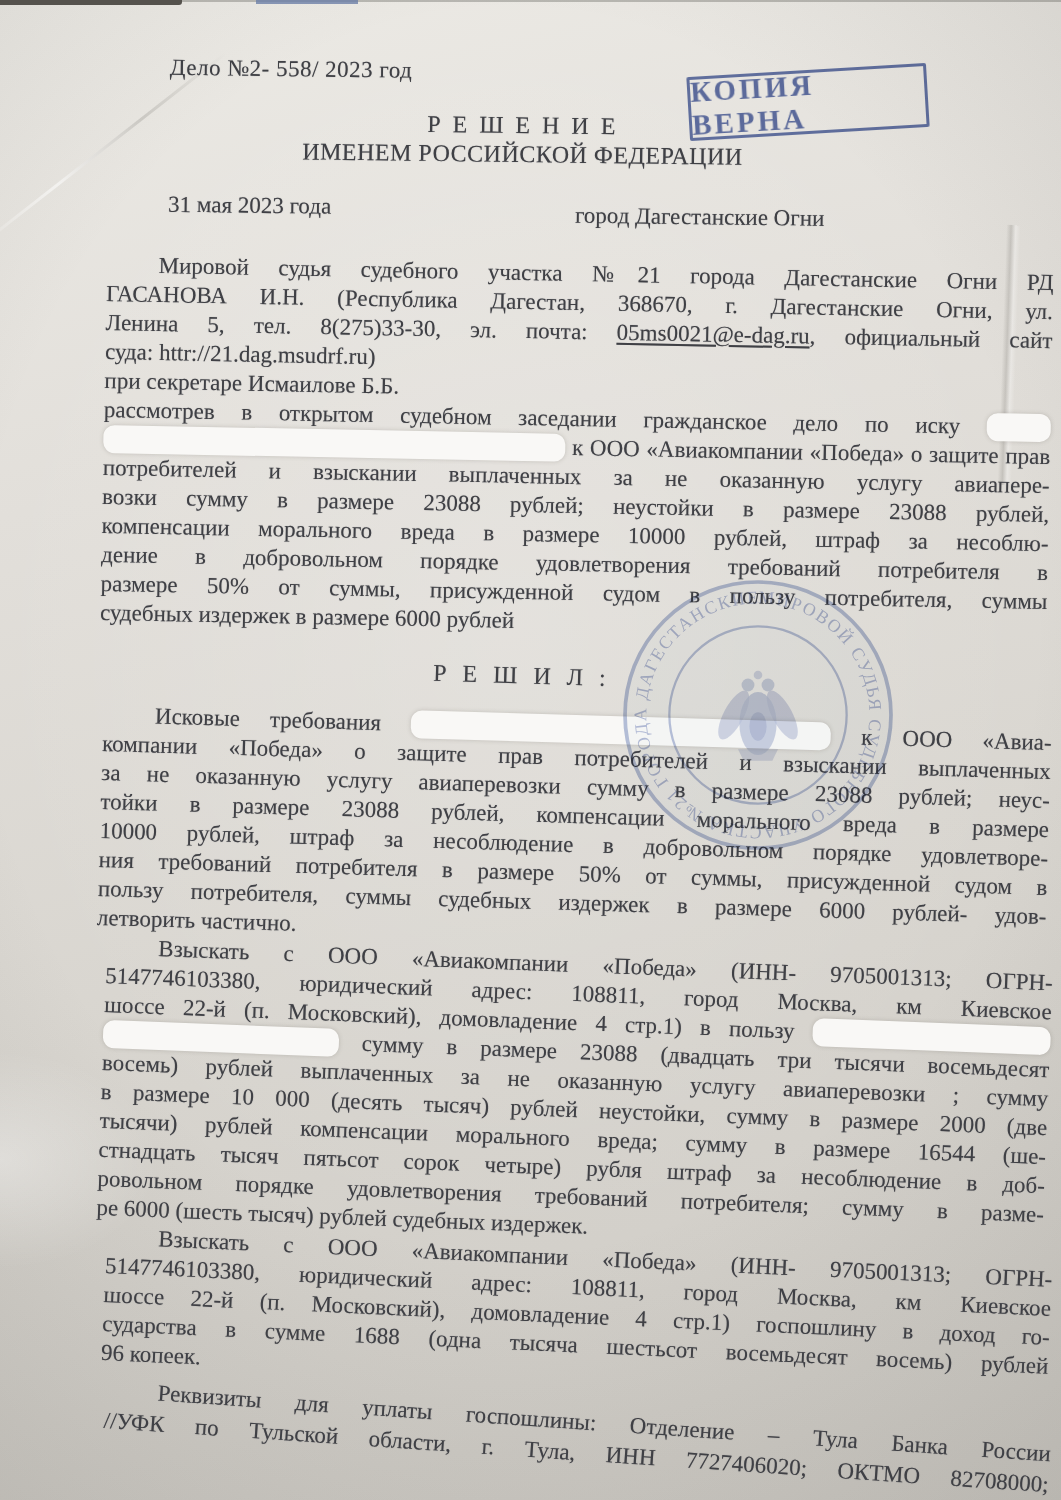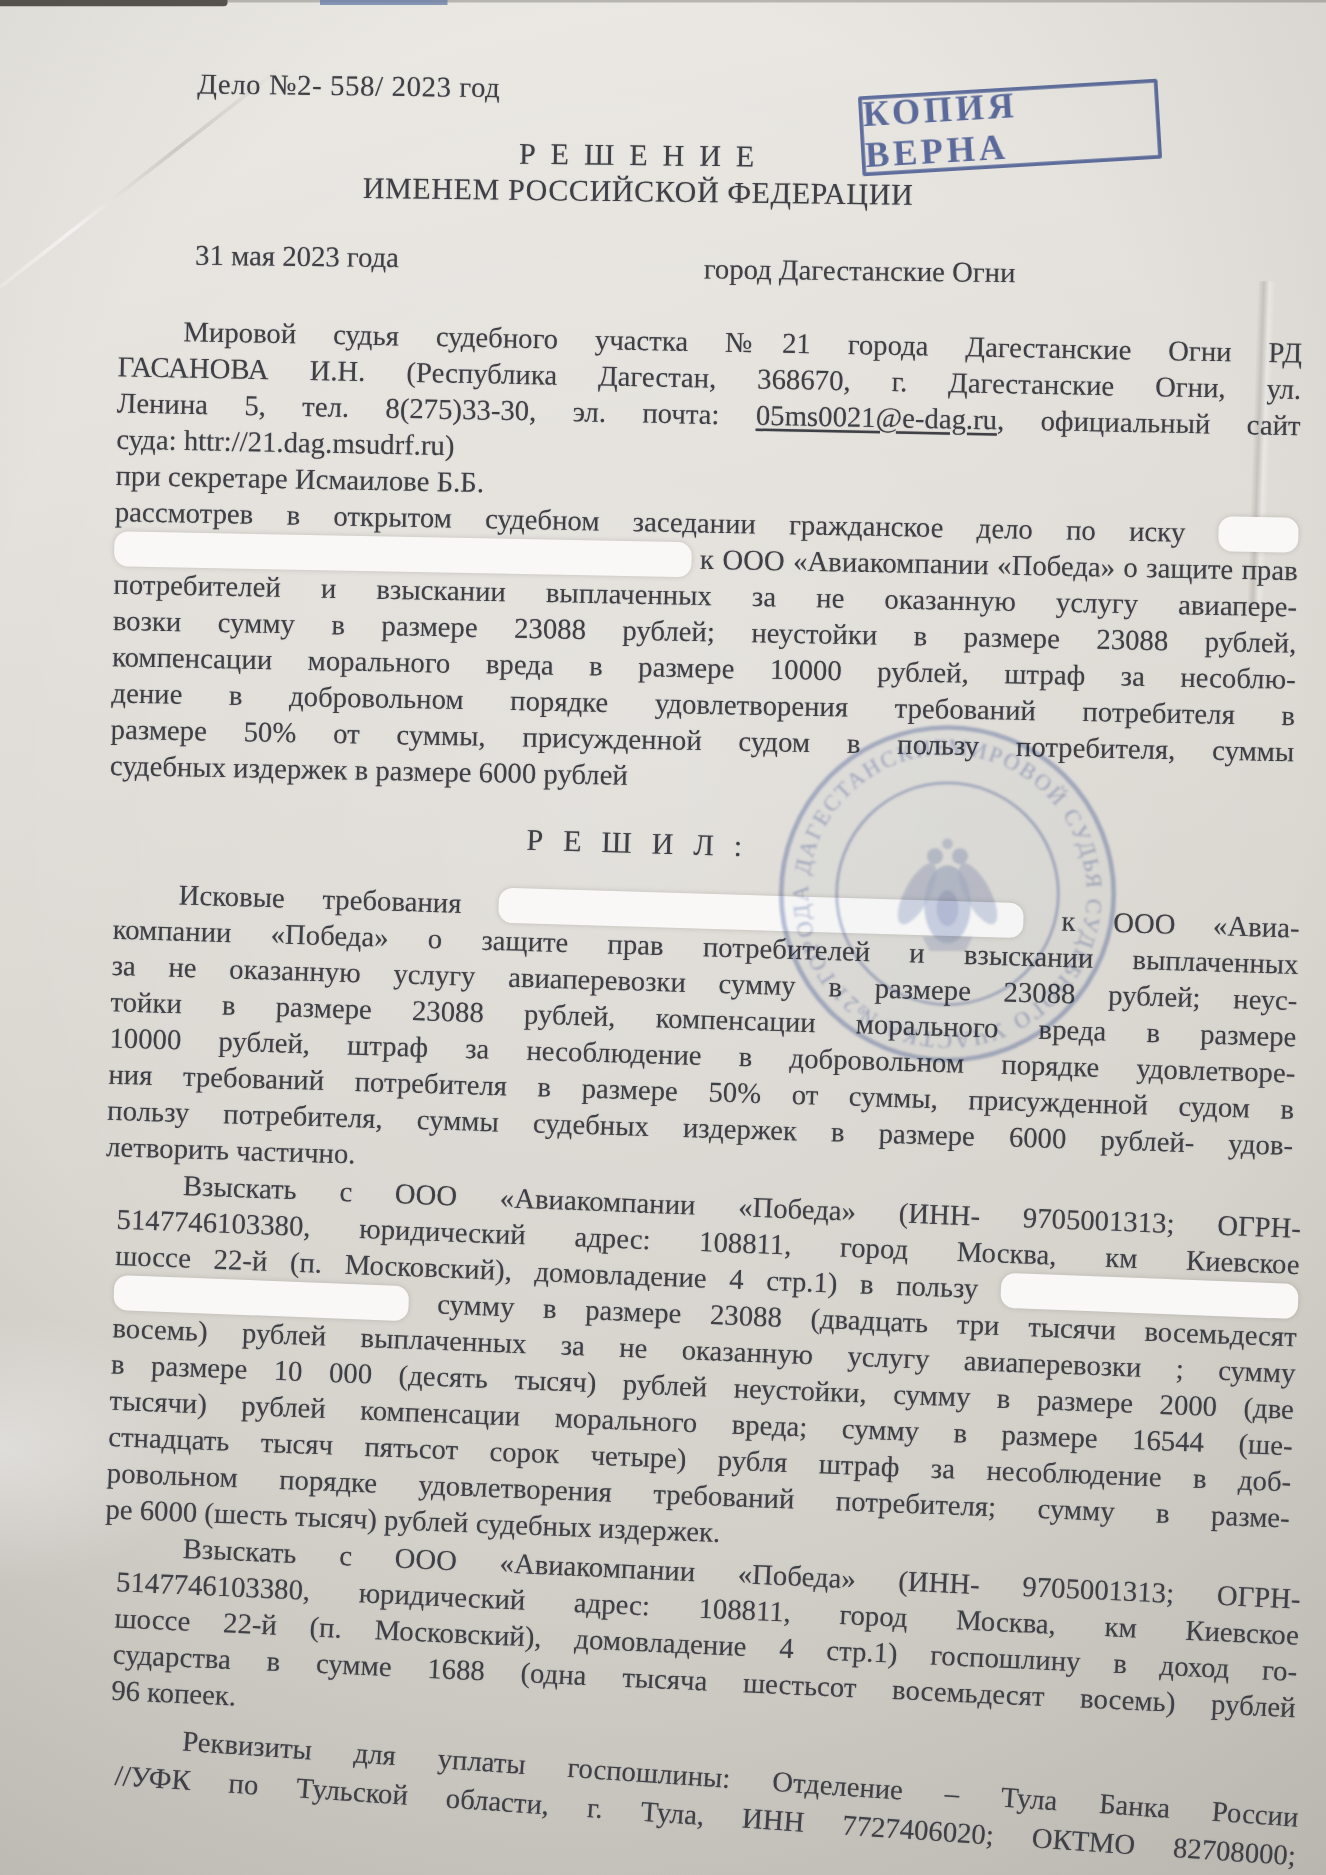--- a/index.html
+++ b/index.html
@@ -15,21 +15,21 @@
   .edge-top-blue{position:absolute;top:0;left:256px;width:102px;height:4px;background:#6d80a8;opacity:.8;}
   .crease1{position:absolute;left:-60px;top:150px;width:320px;height:3px;
     background:linear-gradient(90deg,rgba(255,255,255,.0),rgba(255,255,255,.55),rgba(120,118,112,.25),rgba(255,255,255,0));
     transform:rotate(-38deg);}
   .crease2{position:absolute;left:1002px;top:225px;width:14px;height:260px;
     background:linear-gradient(90deg,rgba(0,0,0,0),rgba(105,102,96,.22),rgba(255,255,255,.3),rgba(0,0,0,0));
     transform:rotate(2deg);}
   .crease3{position:absolute;left:0px;top:1050px;width:160px;height:220px;
     background:radial-gradient(ellipse at 0% 50%,rgba(255,255,255,.35),rgba(0,0,0,0) 70%);}
 
-  .content{position:absolute;left:95px;top:52px;width:947px;font-size:23px;line-height:29px;
+  .content{position:absolute;left:107px;top:52px;width:947px;font-size:23px;line-height:29px;
     text-shadow:0 0 1px rgba(55,55,65,.4);}
   .g{transform-origin:0 0;position:relative;}
   .g1{transform:rotate(0.7deg);}
   .gp1{transform:rotate(1.1deg);}
   .gp2{transform:rotate(1.7deg);margin-left:-2px;}
   .gp3{transform:rotate(2.2deg);margin-left:-8px;}
   .gp4{transform:rotate(2.6deg);margin-left:-15px;}
   .gp5{transform:rotate(3.9deg);margin-left:-26px;}
 
   .caseno{padding-left:63px;letter-spacing:.5px;}

